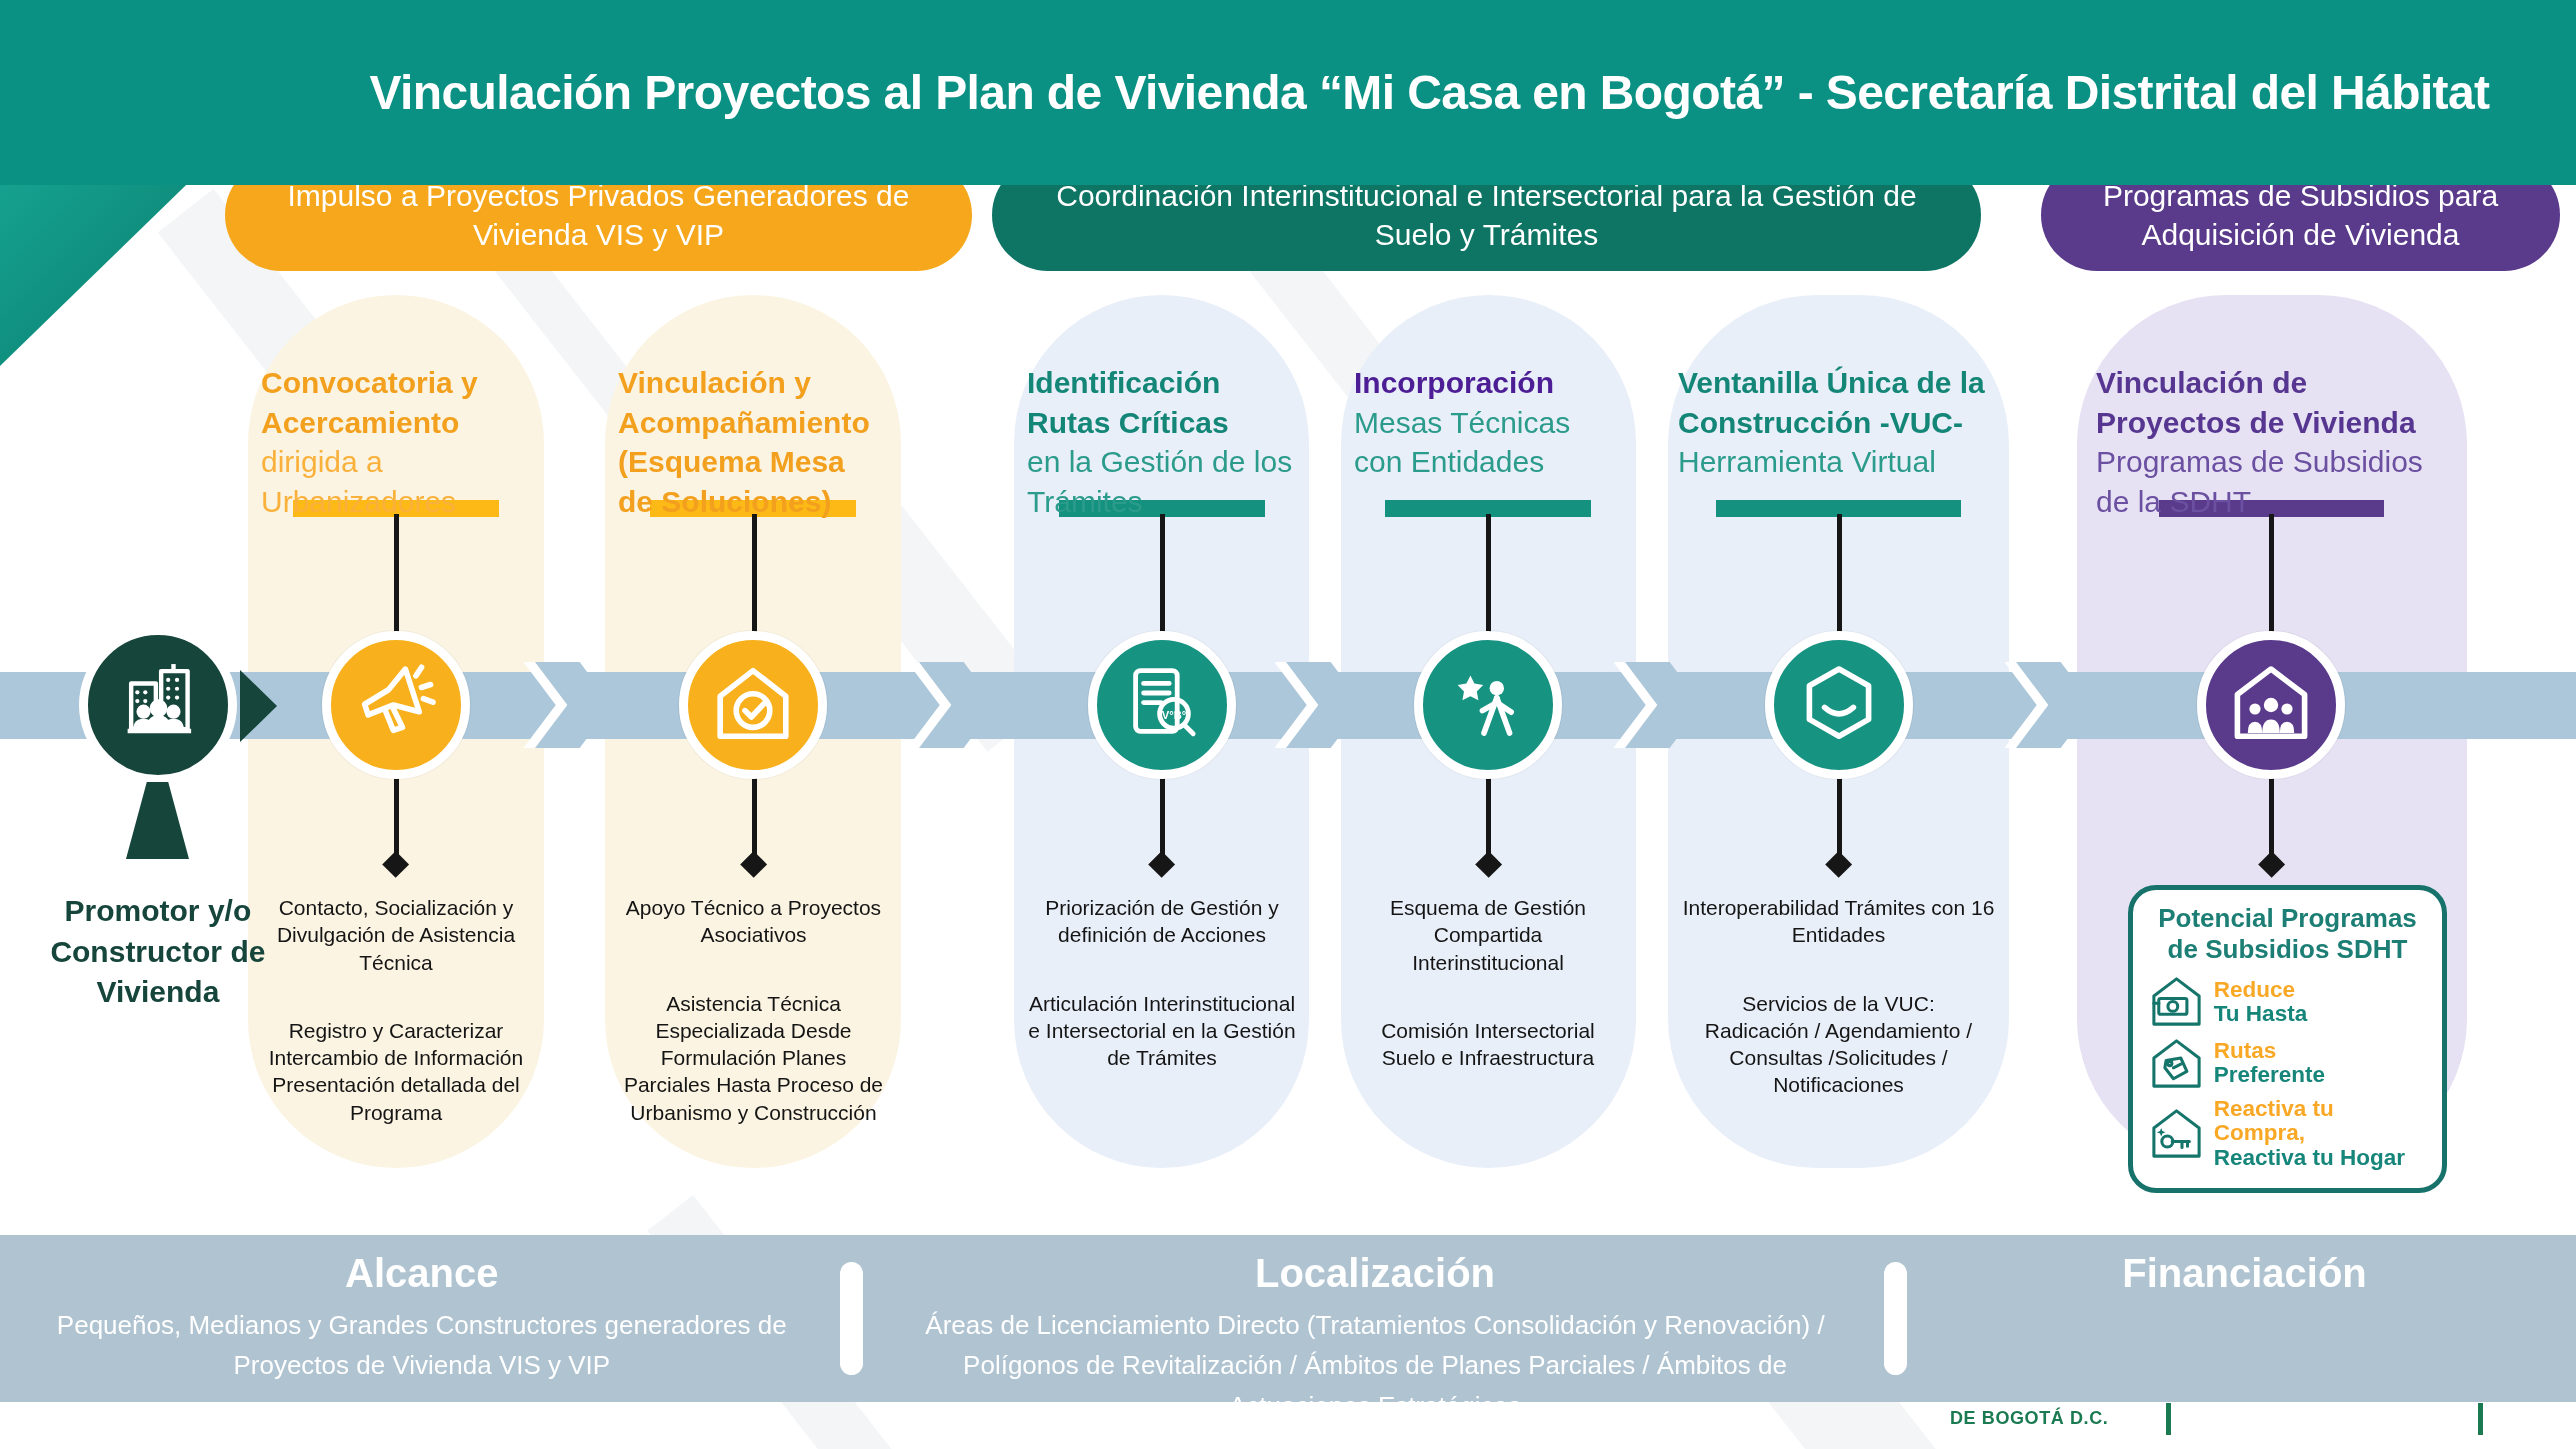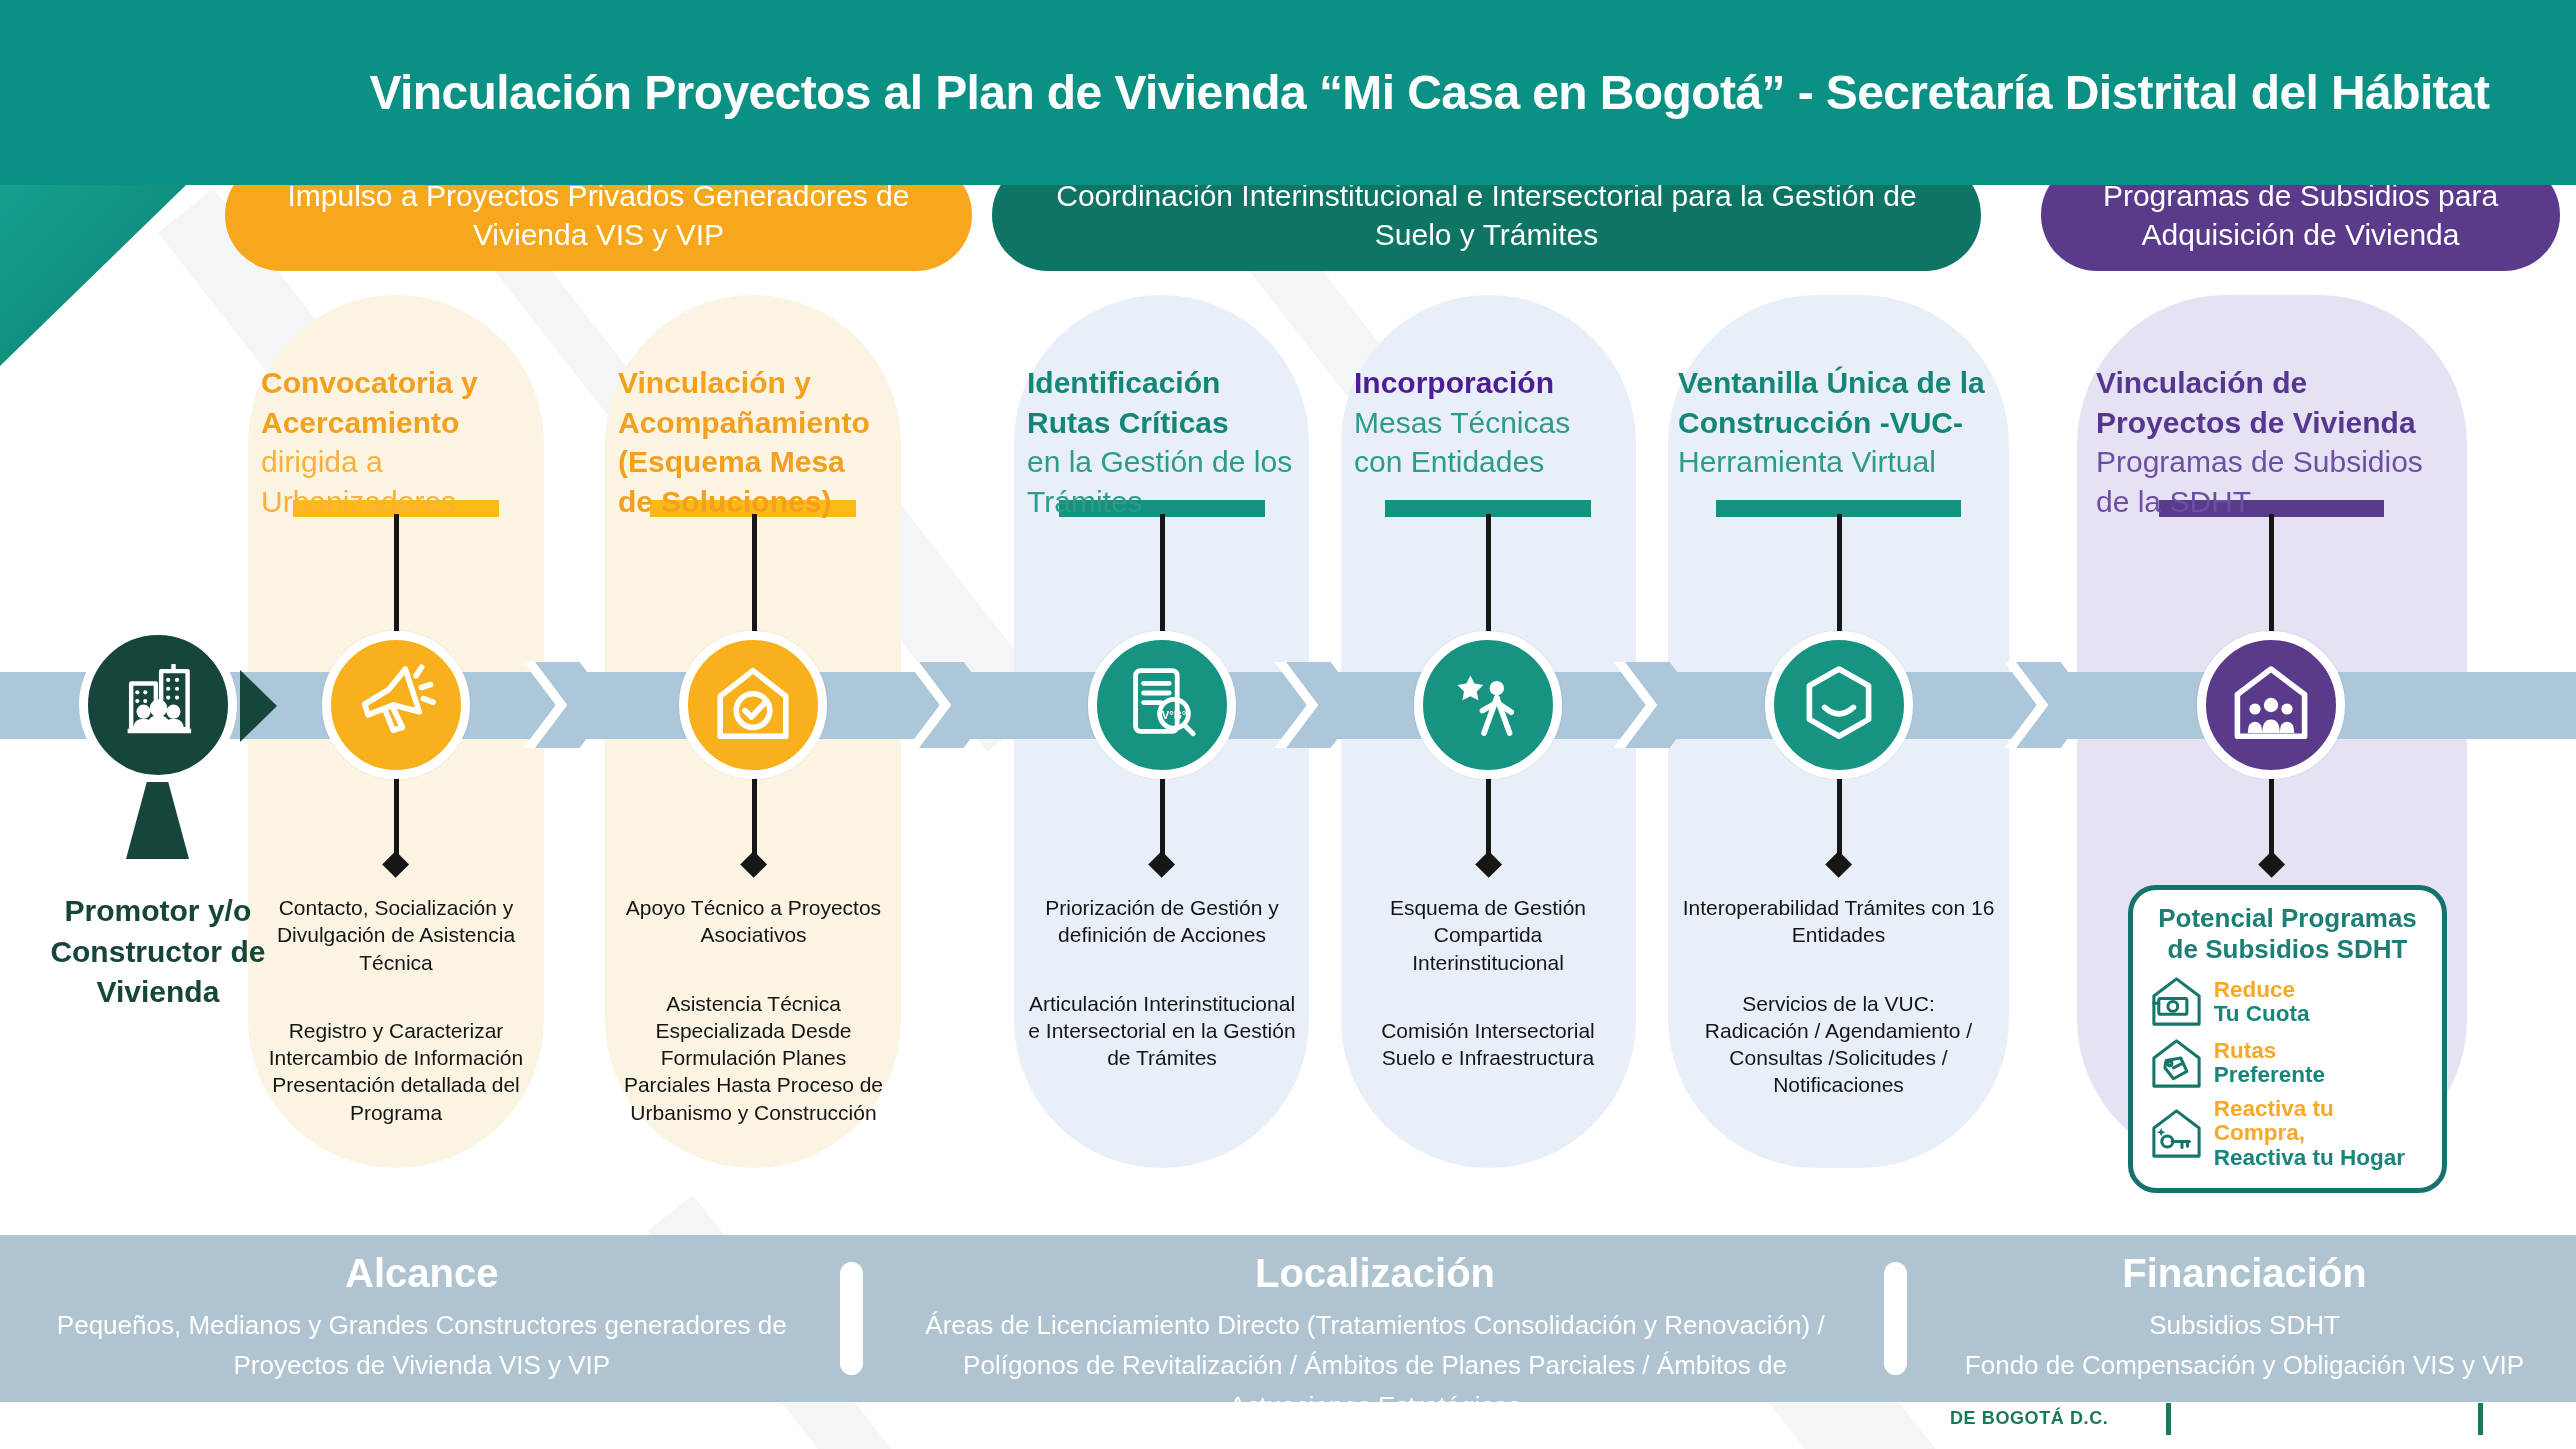--- a/index.html
+++ b/index.html
@@ -328,21 +328,21 @@
       <svg viewBox="0 0 90 90">
         <g fill="none" stroke="#16756B" stroke-width="5" stroke-linejoin="round" stroke-linecap="round">
           <path d="M45 8 L82 36 V82 H8 V36 Z"></path>
           <rect x="16" y="40" width="46" height="26" rx="3"></rect>
           <circle cx="39" cy="53" r="8"></circle>
           <path d="M8 48 H16"></path>
         </g>
       </svg>
       <div>
         <div class="si-l1">Reduce</div>
-        <div class="si-l2">Tu Cuota</div>
+        <div class="si-l2">Tu Hasta</div>
       </div>
     </div>
     <div class="subsidy-item">
       <svg viewBox="0 0 90 90">
         <g fill="none" stroke="#16756B" stroke-width="5" stroke-linejoin="round" stroke-linecap="round">
           <path d="M45 8 L82 36 V82 H8 V36 Z"></path>
           <path d="M28 40 L52 36 L62 58 L40 70 L26 52 Z"></path>
           <circle cx="34" cy="45" r="3.5"></circle>
           <path d="M40 52 L52 46"></path>
         </g>
@@ -376,22 +376,20 @@
     <div class="fbody">Pequeños, Medianos y Grandes Constructores generadores de Proyectos de Vivienda VIS y VIP</div>
   </div>
   <div class="fdiv" id="fdiv1"></div>
   <div class="fsec" id="fsec2">
     <h2>Localización</h2>
     <div class="fbody">Áreas de Licenciamiento Directo (Tratamientos Consolidación y Renovación) / Polígonos de Revitalización / Ámbitos de Planes Parciales / Ámbitos de Actuaciones Estratégicas</div>
   </div>
   <div class="fdiv" id="fdiv2"></div>
   <div class="fsec" id="fsec3">
     <h2>Financiación</h2>
-    <div class="fbody">Subsidios SDHT
-Fondo de Compensación y Obligación VIS y VIP</div>
   </div>
 
   <div class="flogo">DE BOGOTÁ D.C.</div>
   <div class="flogo-bar" id="flb1"></div>
   <div class="flogo-bar" id="flb2"></div>
 
 </div>
 
 
 </body></html>

